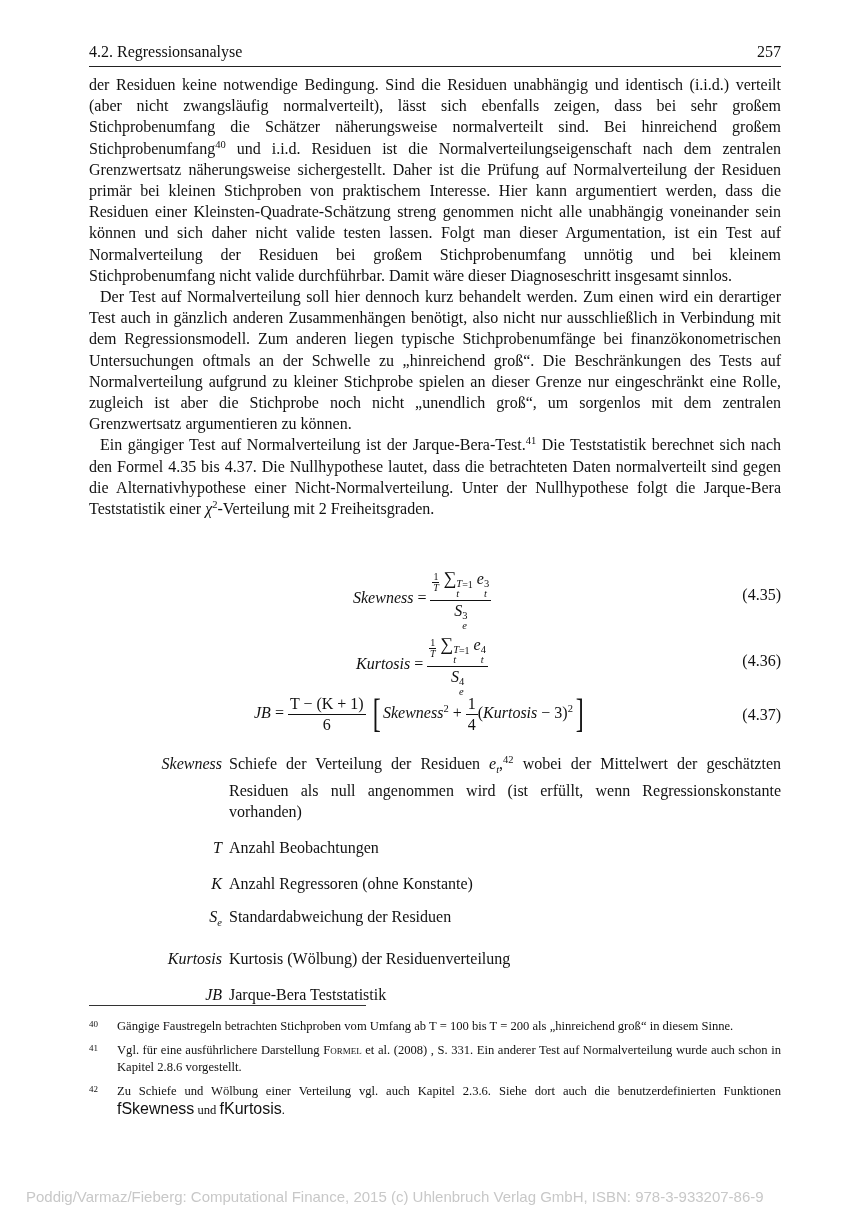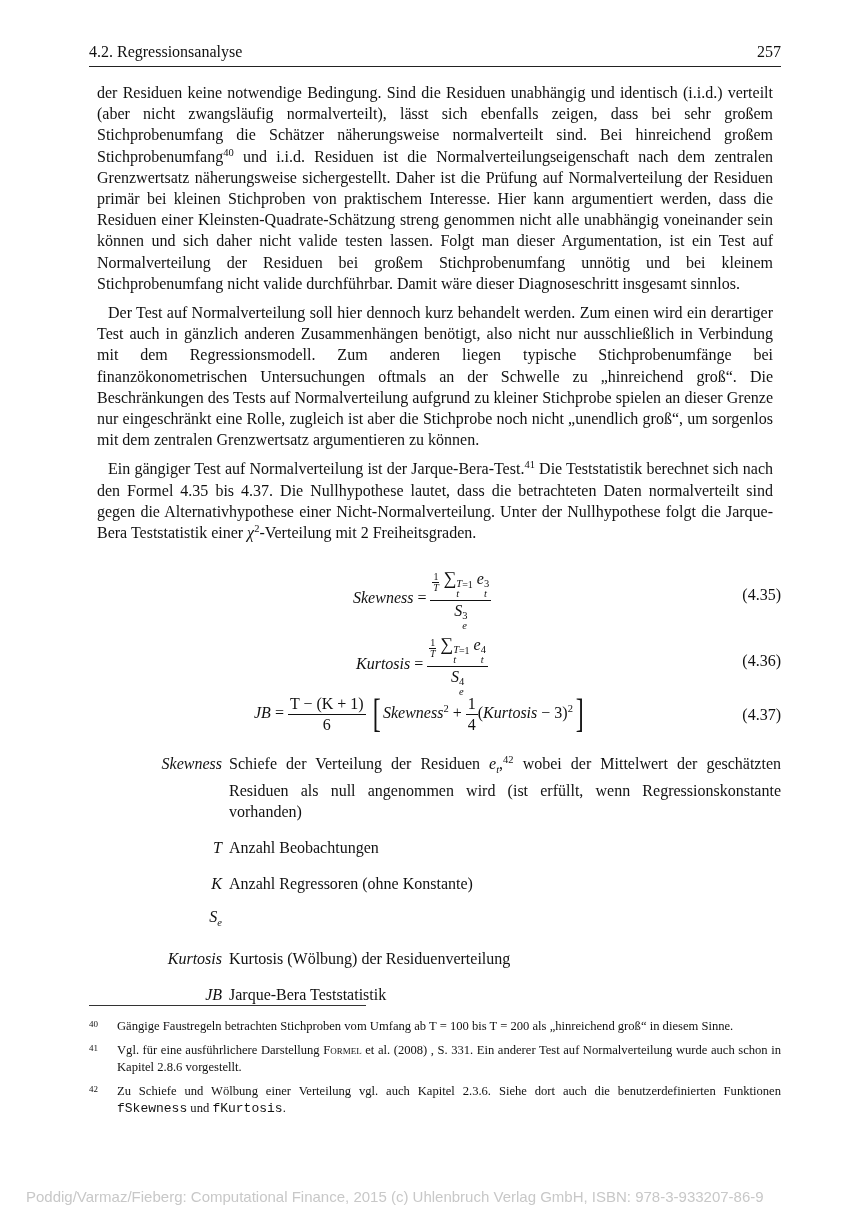--- a/index.html
+++ b/index.html
@@ -4,21 +4,21 @@
 <style>
   html, body { margin:0; padding:0; background:#ffffff; }
   body { width:867px; height:1227px; position:relative; overflow:hidden;
          font-family:"Liberation Serif","DejaVu Serif",serif; color:#111; }
   .page { position:absolute; left:89px; top:0; width:692px; }
   .running-head { position:absolute; top:43px; left:0; width:692px; height:22px;
                   font-size:16px; display:flex; justify-content:space-between;
                   border-bottom:1px solid #222; padding-bottom:1px; }
   .body-text { position:absolute; top:74px; left:0; width:692px; font-size:16px;
                line-height:21.2px; text-align:justify; }
-  .body-text p { margin:8px; }
+  .body-text p { margin:0; }
   .indent { text-indent:11px; }
   sup { font-size:10.5px; line-height:0; vertical-align:6px; }
   .eq { position:absolute; left:0; width:692px; font-size:16px; }
   .eq .num { position:absolute; right:0; }
   .mi { font-style:italic; }
   .frac { display:inline-flex; flex-direction:column; align-items:center; vertical-align:middle; }
   .frac .top { border-bottom:1px solid #111; padding:0 2px 1px; }
   .frac .bot { padding-top:1px; }
   .small-frac { display:inline-flex; flex-direction:column; align-items:center; font-size:10px; vertical-align:4px; line-height:10px; }
   .small-frac span:first-child { border-bottom:0.8px solid #111; padding:0 1px; }
@@ -28,21 +28,21 @@
   .defs { position:absolute; left:0; width:692px; font-size:16px; line-height:21px; }
   .def-row { display:flex; }
   .def-term { width:133px; text-align:right; padding-right:7px; font-style:italic; flex-shrink:0; }
   .def-desc { flex:1; text-align:justify; }
   .fn-rule { position:absolute; top:1005px; left:0; width:277px; border-top:1px solid #333; }
   .footnotes { position:absolute; top:1018px; left:0; width:692px; font-size:12.6px; line-height:17px; }
   .fn { display:flex; margin-bottom:7px; }
   .fn-num { width:28px; flex-shrink:0; font-size:9px; vertical-align:top; line-height:12px; }
   .fn-text { flex:1; text-align:justify; }
   .sc { font-variant:small-caps; }
-  .mono { font-family:Liberation Mono, monospace; font-size:13px; }
+  .mono { font-family:Liberation Sans, sans-serif; font-size:16px; }
   .watermark { position:absolute; top:1188px; left:0; width:867px; text-align:left;
                font-family:"Liberation Sans","DejaVu Sans",sans-serif; font-size:15px; color:#c8c8c8;padding-left:26px; }
 </style>
 </head>
 <body>
 
 <div class="page">
 
   <div class="running-head">
     <span>4.2.  Regressionsanalyse</span>
@@ -124,20 +124,21 @@
     <div class="def-row" style="margin-top:15px;">
       <span class="def-term">T</span>
       <span class="def-desc">Anzahl Beobachtungen</span>
     </div>
     <div class="def-row" style="margin-top:15px;">
       <span class="def-term">K</span>
       <span class="def-desc">Anzahl Regressoren (ohne Konstante)</span>
     </div>
     <div class="def-row" style="margin-top:12px;">
       <span class="def-term"><span>S</span><span class="sub">e</span></span>
+      <span class="def-desc">Standardabweichung der Residuen</span>
     </div>
     <div class="def-row" style="margin-top:15px;">
       <span class="def-term">Kurtosis</span>
       <span class="def-desc">Kurtosis (Wölbung) der Residuenverteilung</span>
     </div>
     <div class="def-row" style="margin-top:15px;">
       <span class="def-term">JB</span>
       <span class="def-desc">Jarque-Bera Teststatistik</span>
     </div>
   </div>

